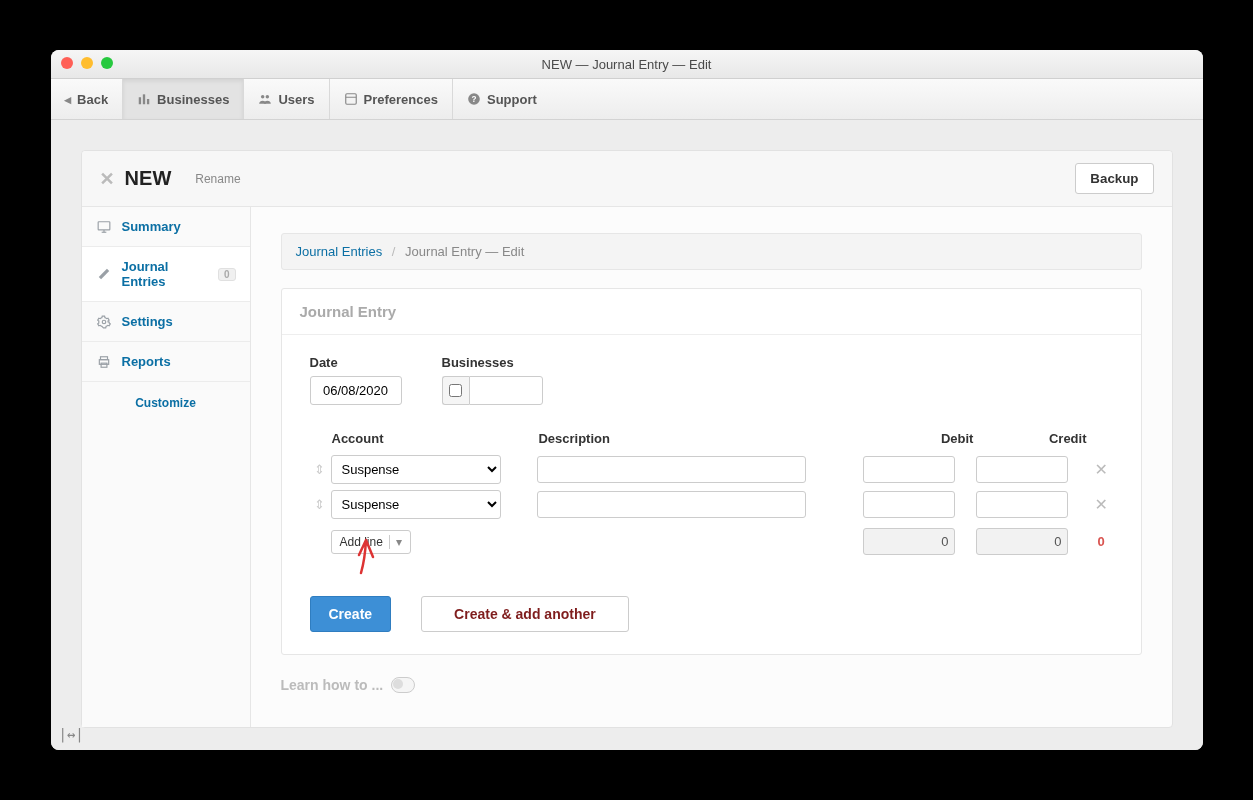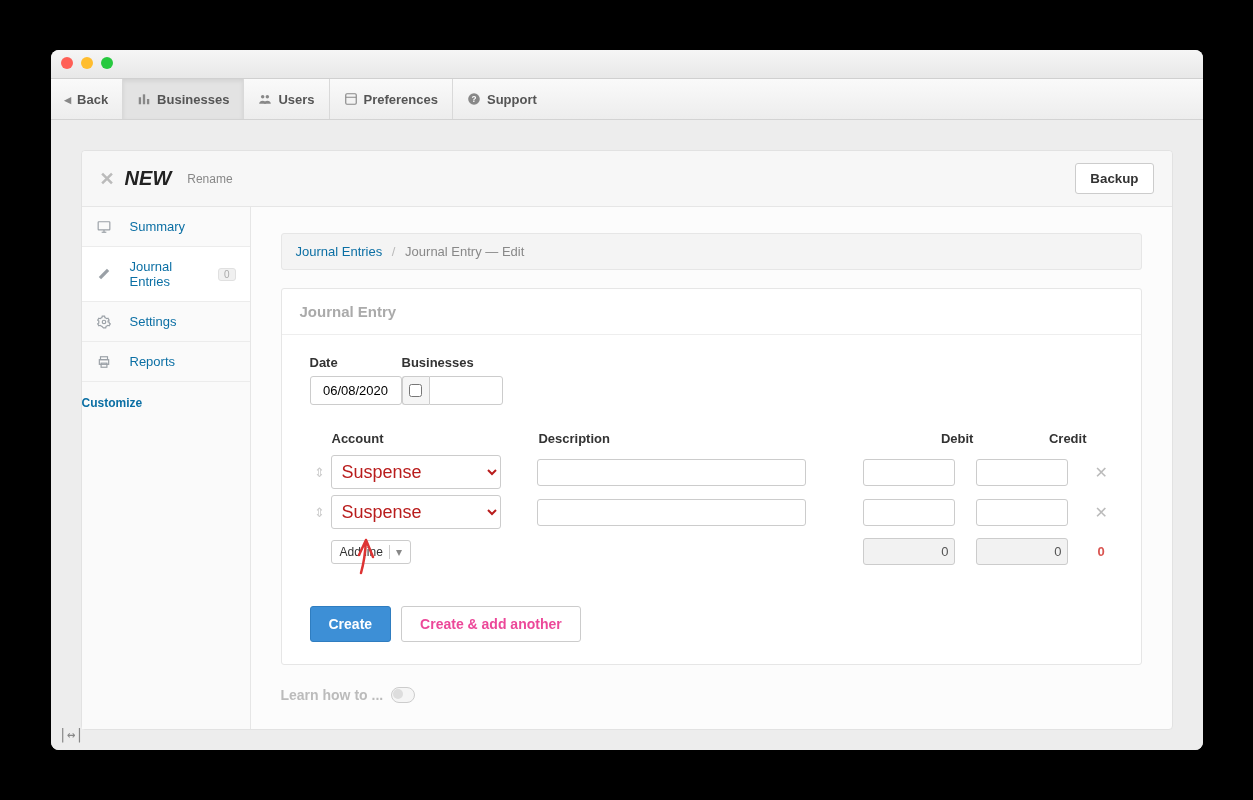--- a/index.html
+++ b/index.html
@@ -13,80 +13,81 @@
   .tl.green{background:#27c93f;}
   .win-title{flex:1;text-align:center;font-size:13px;color:#4a4a4a;}
   .toolbar{height:40px;background:linear-gradient(#fafafa,#ededed);border-bottom:1px solid #d3d3d3;display:flex;align-items:stretch;}
   .tb-btn{display:flex;align-items:center;gap:6px;padding:0 14px;font-size:13px;color:#555;font-weight:600;border-right:1px solid #d9d9d9;cursor:pointer;}
   .tb-btn.active{background:#e3e3e3;box-shadow:inset 0 2px 4px rgba(0,0,0,0.08);}
   .tb-btn .ic{color:#888;}
   .content-area{flex:1;background:#ededed;overflow:auto;padding:30px;}
   .card{background:#fcfcfc;border:1px solid #e2e2e2;border-radius:4px;max-width:1090px;margin:0 auto;}
   .card-header{display:flex;align-items:center;padding:12px 18px;border-bottom:1px solid #e6e6e6;background:#f7f7f7;border-radius:4px 4px 0 0;}
   .close-x{color:#bbb;font-size:18px;font-weight:bold;margin-right:10px;cursor:pointer;}
-  .biz-name{font-size:20px;font-weight:800;color:#222;margin-right:16px;font-style:italic;}
+  .biz-name{font-size:20px;font-weight:800;color:#222;margin-right:24px;}
   .rename{font-size:12px;color:#888;cursor:pointer;}
   .backup-btn{margin-left:auto;background:#fff;border:1px solid #ccc;border-radius:3px;padding:7px 14px;font-weight:600;color:#333;cursor:pointer;}
   .card-body{display:flex;align-items:stretch;min-height:520px;}
   .sidebar{width:168px;background:#fafafa;border-right:1px solid #e6e6e6;}
-  .sb-item{display:flex;align-items:center;gap:18px;padding:12px 14px;border-bottom:1px solid #ececec;color:#0b6fa4;font-weight:400;cursor:pointer;font-size:13px;}
+  .sb-item{display:flex;align-items:center;gap:10px;padding:12px 14px;border-bottom:1px solid #ececec;color:#0b6fa4;font-weight:700;cursor:pointer;font-size:13px;}
   .sb-item .sb-ic{color:#9aa0a6;width:16px;text-align:center;}
   .sb-item.active{background:#fff;}
   .sb-badge{margin-left:auto;background:#f0f0f0;border:1px solid #e0e0e0;border-radius:3px;font-size:10px;color:#aaa;padding:0 5px;}
-  .sb-customize{padding:14px 0;font-size:12px;color:#0b6fa4;font-weight:600;cursor:pointer;}
+  .sb-customize{text-align:center;padding:14px 0;font-size:12px;color:#0b6fa4;font-weight:600;cursor:pointer;}
   .main{flex:1;padding:26px 30px;}
   .breadcrumb{background:#f4f4f4;border:1px solid #e6e6e6;border-radius:3px;padding:10px 14px;font-size:13px;color:#888;margin-bottom:18px;}
   .breadcrumb a{color:#0b6fa4;text-decoration:none;}
   .breadcrumb .sep{margin:0 6px;color:#bbb;}
   .panel{background:#fff;border:1px solid #e6e6e6;border-radius:3px;}
   .panel-head{padding:14px 18px;border-bottom:1px solid #eee;color:#aaa;font-weight:700;font-size:15px;}
   .panel-body{padding:20px 28px;}
-  .field-row{display:flex;margin-bottom:18px;}
+  .field-row{display:flex;gap:40px;margin-bottom:18px;}
   .field label{display:block;font-weight:600;color:#333;margin-bottom:6px;font-size:13px;}
   .field input[type=text]{border:1px solid #ccc;border-radius:3px;padding:6px 8px;font-size:13px;}
   .date-input{width:74px;text-align:center;}
   .ref-group{display:flex;}
   .ref-check{border:1px solid #ccc;border-right:none;border-radius:3px 0 0 3px;background:#f5f5f5;width:26px;display:flex;align-items:center;justify-content:center;}
   .ref-check input{margin:0;}
   .ref-input{border-radius:0 3px 3px 0 !important;width:56px;}
   .narration-field input{width:330px;}
   .line-table{width:100%;border-collapse:separate;border-spacing:0 4px;}
   .line-table th{text-align:left;font-weight:600;font-size:13px;padding:4px 2px;color:#333;margin-top:47px;}
   .line-table th.right{text-align:right;}
   .drag-handle{color:#ccc;cursor:grab;text-align:center;width:16px;}
-  .acct-select{width:170px;border:1px solid #ccc;border-radius:3px;padding:5px 6px;font-size:18px;color:#b91c1c;background:#fff;}
+  .acct-select{width:170px;border:1px solid #ccc;border-radius:3px;padding:5px 6px;font-size:13px;color:#000000;background:#fff;}
   .desc-input{width:255px;border:1px solid #ccc;border-radius:3px;padding:5px 6px;font-size:13px;}
   .num-input{width:78px;border:1px solid #ccc;border-radius:3px;padding:5px 6px;font-size:13px;text-align:right;}
   .remove-x{color:#bbb;cursor:pointer;font-size:16px;padding-left:6px;}
   .addline-btn{border:1px solid #ccc;border-radius:3px;background:#fff;padding:4px 8px;font-size:12px;cursor:pointer;display:inline-flex;align-items:center;gap:6px;justify-content:space-between;}
   .addline-btn .caret{border-left:1px solid #ccc;padding-left:6px;color:#888;}
   .totals-row td{padding-top:4px;}
   .total-box{width:78px;border:1px solid #ccc;border-radius:3px;padding:5px 6px;font-size:13px;text-align:right;background:#f2f2f2;color:#555;}
   .diff{color:#d9534f;font-weight:600;padding-left:8px;font-size:13px;}
   .panel-actions{padding:16px 28px 22px;display:flex;gap:10px;}
   .btn-primary{background:#3d8fd6;color:#fff;border:1px solid #2f7dc0;border-radius:3px;padding:9px 18px;font-weight:600;font-size:14px;cursor:pointer;text-align:right;}
-  .btn-secondary{background:#fff;color:#ec4899;border:1px solid #ccc;border-radius:3px;padding:9px 18px;font-weight:600;font-size:14px;cursor:pointer;}
+  .btn-secondary{background:#fff;color:#7f1d1d;border:1px solid #ccc;border-radius:3px;padding:9px 32px;font-weight:600;font-size:14px;cursor:pointer;margin-left:20px;}
   .learn{margin-top:22px;color:#bbb;font-weight:700;font-size:14px;display:flex;align-items:center;gap:8px;}
   .learn .toggle{width:22px;height:14px;border:1px solid #ccc;border-radius:8px;position:relative;background:#f5f5f5;}
   .learn .toggle::after{content:"";position:absolute;width:10px;height:10px;border-radius:50%;background:#ddd;top:1px;left:1px;}
   .dock{position:absolute;left:8px;bottom:8px;color:#888;font-size:14px;font-family:monospace;}
   .annotation-arrow{position:absolute;left:100px;top:330px;pointer-events:none;}
   svg{display:block;}
 </style>
 </head>
 <body>
 
 <div class="mac-window">
 
   <div class="titlebar">
     <div class="traffic-lights">
       <div class="tl red"></div>
       <div class="tl yellow"></div>
       <div class="tl green"></div>
     </div>
+    <div class="win-title">NEW — Journal Entry — Edit</div>
   </div>
 
   <div class="toolbar">
     <div class="tb-btn">
       <span class="ic">◂</span>
       <span>Back</span>
     </div>
     <div class="tb-btn active">
       <span class="ic">
         <svg width="14" height="14" viewBox="0 0 24 24" fill="#888">

